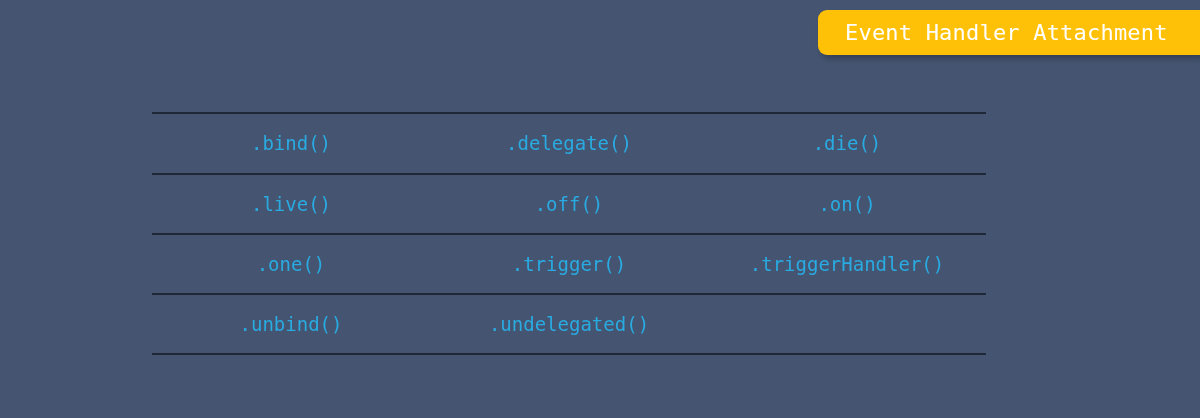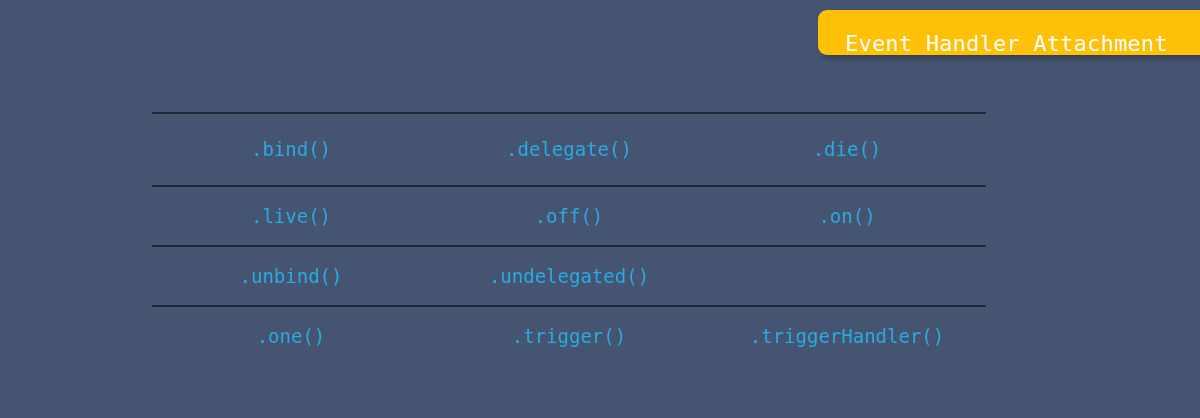--- a/index.html
+++ b/index.html
@@ -27,21 +27,21 @@
     position: absolute;
     left: 818px;
     top: 10px;
     width: 382px;
     height: 45px;
     background: #ffc107;
     border-top-left-radius: 9px;
     border-bottom-left-radius: 9px;
     box-shadow: 3px 4px 5px rgba(20, 28, 44, 0.35);
     display: flex;
-    align-items: flex-end;
+    align-items: center;
     justify-content: flex-start;
     box-sizing: border-box;
     padding-left: 27px;
   }
   #title-banner .title-text {
     font-family: "DejaVu Sans Mono", "Liberation Mono", monospace;
     font-size: 22px;
     line-height: 1;
     color: #ffffff;
     letter-spacing: 0.2px;
@@ -54,21 +54,21 @@
     left: 152px;
     top: 112px;
     width: 834px;
     border-collapse: collapse;
     table-layout: fixed;
   }
   #method-table .table-row {
     height: 60px;
   }
   #method-table .table-row:first-child {
-    height: 73px;
+    height: 61px;
   }
   #method-table .method-cell {
     width: 33.3333%;
     text-align: center;
     vertical-align: middle;
     border-top: 2px solid #1e2838;
     font-family: "DejaVu Sans Mono", "Liberation Mono", monospace;
     font-size: 19px;
     line-height: 1.1;
     color: #29abe2;
@@ -97,26 +97,26 @@
       <tr class="table-row">
         <td class="method-cell">.bind()</td>
         <td class="method-cell">.delegate()</td>
         <td class="method-cell">.die()</td>
       </tr>
       <tr class="table-row">
         <td class="method-cell">.live()</td>
         <td class="method-cell">.off()</td>
         <td class="method-cell">.on()</td>
       </tr>
+      <tr class="table-row">
+        <td class="method-cell">.one()</td>
+        <td class="method-cell">.trigger()</td>
+        <td class="method-cell">.triggerHandler()</td>
+      </tr>
       <tr class="table-row last-rule">
         <td class="method-cell">.unbind()</td>
         <td class="method-cell">.undelegated()</td>
         <td class="method-cell empty-cell"></td>
-      </tr>
-      <tr class="table-row">
-        <td class="method-cell">.one()</td>
-        <td class="method-cell">.trigger()</td>
-        <td class="method-cell">.triggerHandler()</td>
       </tr>
     </tbody>
   </table>
 
 </div>
 
 </body></html>

